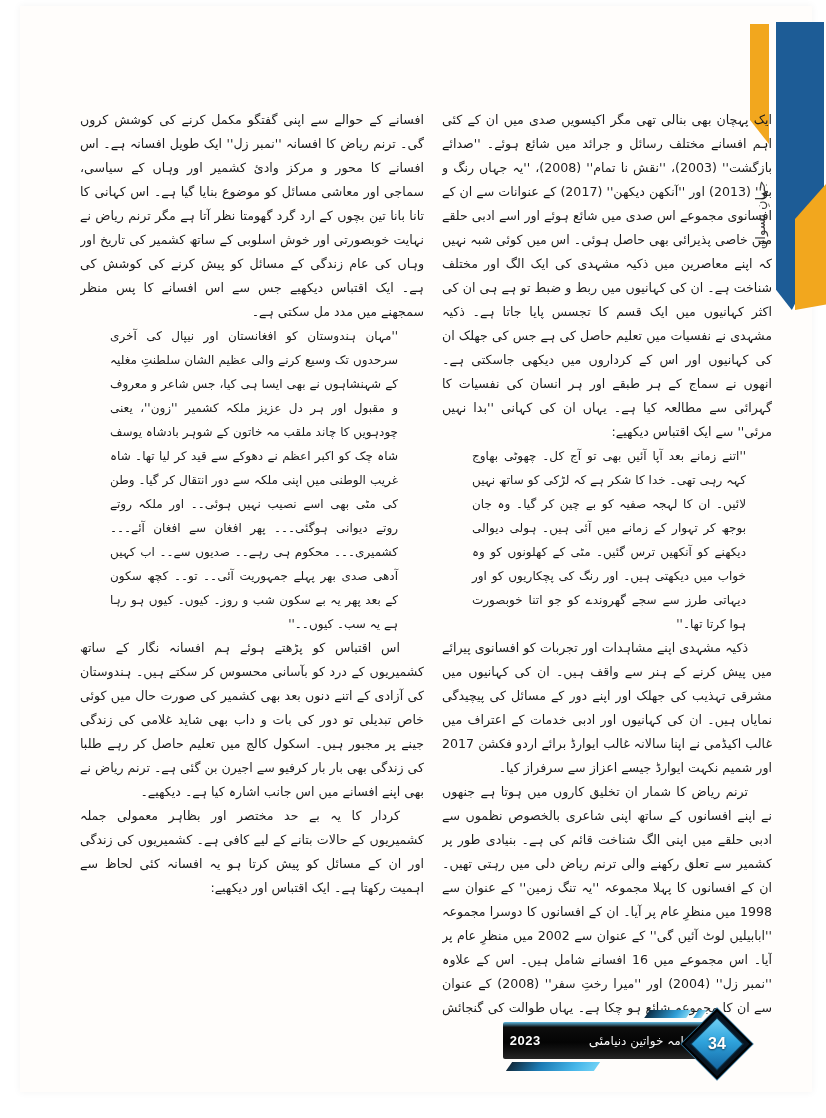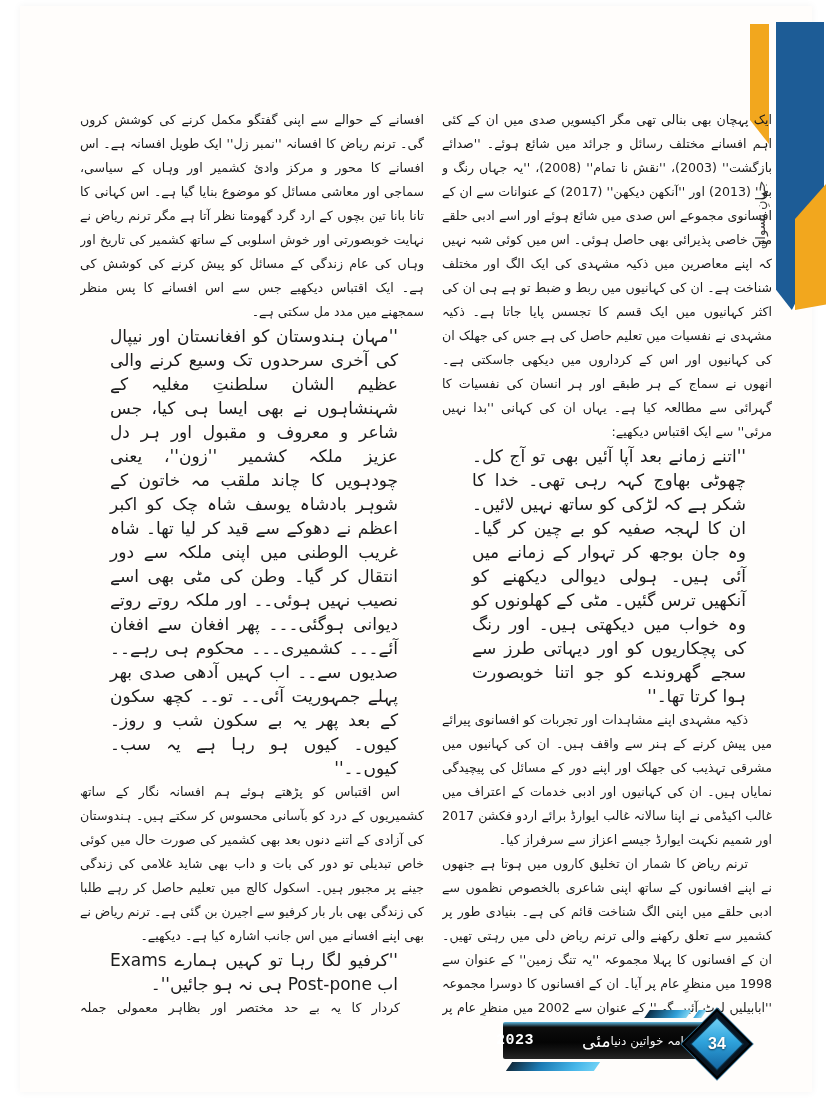--- a/index.html
+++ b/index.html
@@ -39,43 +39,43 @@
   }
   .col{direction:rtl;text-align:justify;overflow:hidden;}
   .col-right{width:330px;}
   .col-left{width:344px;}
   .para{
     margin:0;font-size:12.6px;line-height:24px;color:#1c1c1c;
     text-align:justify;text-justify:inter-word;
   }
   .para.body{text-indent:24px;}
   .para.body-flush{text-indent:0;}
-  .para.quote{margin:0 26px 0 30px;font-size:17px;}
+  .para.quote{margin:0 26px 0 30px;font-size:12px;}
   
   .stripe-top{
     position:absolute;left:627px;top:1004px;width:42px;height:8px;
     transform:skewX(-35deg);
     background:linear-gradient(90deg,#0c2c44,#2f9fd8 70%,#7fd4f2);
   }
   .stripe-top-frag{
     position:absolute;left:676px;top:1004px;width:8px;height:8px;
     transform:skewX(-35deg);
     background:linear-gradient(90deg,#2f9fd8,#9adef5);
   }
   .footer-bar{
     position:absolute;left:483px;top:1016px;width:216px;height:37px;
     background:linear-gradient(180deg,#5fb9e2 0%,#0d0d0d 14%,#040404 55%,#161616 82%,#262626 100%);
     border-radius:2px;
     display:flex;direction:rtl;align-items:center;justify-content:space-between;
     padding:0 14px 0 16px;box-sizing:border-box;
   }
   .footer-bar .magazine{font-size:12px;color:#f5f5f5;white-space:nowrap;}
-  .footer-bar .month{font-size:17px;color:#ffffff;white-space:nowrap;margin-left:48px;}
-  .footer-bar .year{font-size:15px;font-weight:bold;color:#ffffff;
-    font-family:Liberation Mono, monospace;letter-spacing:0.5px;}
+  .footer-bar .month{font-size:13px;color:#ffffff;white-space:nowrap;margin-left:48px;}
+  .footer-bar .year{font-size:13px;font-weight:bold;color:#ffffff;
+    font-family:Liberation Sans, sans-serif;letter-spacing:0.5px;}
   .chevron{
     position:absolute;left:668px;top:1020px;color:#ffffff;font-size:24px;
     font-weight:bold;line-height:28px;z-index:4;
     font-family:"DejaVu Sans",sans-serif;
   }
   .diamond{
     position:absolute;left:672px;top:1013px;width:46px;height:46px;
     transform:rotate(45deg);background:#081521;border:2px solid #000000;
     z-index:5;box-shadow:0 0 0 1px #2a6a8f;
   }
@@ -110,21 +110,20 @@
     <div class="col col-right">
         <p class="para body-flush">ایک پہچان بھی بنالی تھی مگر اکیسویں صدی میں ان کے کئی اہم افسانے مختلف رسائل و جرائد میں شائع ہوئے۔ ''صدائے بازگشت'' (2003)، ''نقش نا تمام'' (2008)، ''یہ جہاں رنگ و بو'' (2013) اور ''آنکھن دیکھن'' (2017) کے عنوانات سے ان کے افسانوی مجموعے اس صدی میں شائع ہوئے اور اسے ادبی حلقے میں خاصی پذیرائی بھی حاصل ہوئی۔ اس میں کوئی شبہ نہیں کہ اپنے معاصرین میں ذکیہ مشہدی کی ایک الگ اور مختلف شناخت ہے۔ ان کی کہانیوں میں ربط و ضبط تو ہے ہی ان کی اکثر کہانیوں میں ایک قسم کا تجسس پایا جاتا ہے۔ ذکیہ مشہدی نے نفسیات میں تعلیم حاصل کی ہے جس کی جھلک ان کی کہانیوں اور اس کے کرداروں میں دیکھی جاسکتی ہے۔ انھوں نے سماج کے ہر طبقے اور ہر انسان کی نفسیات کا گہرائی سے مطالعہ کیا ہے۔ یہاں ان کی کہانی ''بدا نہیں مرئی'' سے ایک اقتباس دیکھیے:</p>
         <p class="para quote">''اتنے زمانے بعد آپا آئیں بھی تو آج کل۔ چھوٹی بھاوج کہہ رہی تھی۔ خدا کا شکر ہے کہ لڑکی کو ساتھ نہیں لائیں۔ ان کا لہجہ صفیہ کو بے چین کر گیا۔ وہ جان بوجھ کر تہوار کے زمانے میں آئی ہیں۔ ہولی دیوالی دیکھنے کو آنکھیں ترس گئیں۔ مٹی کے کھلونوں کو وہ خواب میں دیکھتی ہیں۔ اور رنگ کی پچکاریوں کو اور دیہاتی طرز سے سجے گھروندے کو جو اتنا خوبصورت ہوا کرتا تھا۔''</p>
         <p class="para body">ذکیہ مشہدی اپنے مشاہدات اور تجربات کو افسانوی پیرائے میں پیش کرنے کے ہنر سے واقف ہیں۔ ان کی کہانیوں میں مشرقی تہذیب کی جھلک اور اپنے دور کے مسائل کی پیچیدگی نمایاں ہیں۔ ان کی کہانیوں اور ادبی خدمات کے اعتراف میں غالب اکیڈمی نے اپنا سالانہ غالب ایوارڈ برائے اردو فکشن 2017 اور شمیم نکہت ایوارڈ جیسے اعزاز سے سرفراز کیا۔</p>
         <p class="para body">ترنم ریاض کا شمار ان تخلیق کاروں میں ہوتا ہے جنھوں نے اپنے افسانوں کے ساتھ اپنی شاعری بالخصوص نظموں سے ادبی حلقے میں اپنی الگ شناخت قائم کی ہے۔ بنیادی طور پر کشمیر سے تعلق رکھنے والی ترنم ریاض دلی میں رہتی تھیں۔ ان کے افسانوں کا پہلا مجموعہ ''یہ تنگ زمین'' کے عنوان سے 1998 میں منظرِ عام پر آیا۔ ان کے افسانوں کا دوسرا مجموعہ ''ابابیلیں لوٹ آئیں گی'' کے عنوان سے 2002 میں منظرِ عام پر آیا۔ اس مجموعے میں 16 افسانے شامل ہیں۔ اس کے علاوہ ''نمبر زل'' (2004) اور ''میرا رختِ سفر'' (2008) کے عنوان سے ان کا مجموعہ شائع ہو چکا ہے۔ یہاں طوالت کی گنجائش نہیں اس لیے ترنم ریاض کے ایک</p>
       </div>
     <div class="col col-left">
         <p class="para body-flush">افسانے کے حوالے سے اپنی گفتگو مکمل کرنے کی کوشش کروں گی۔ ترنم ریاض کا افسانہ ''نمبر زل'' ایک طویل افسانہ ہے۔ اس افسانے کا محور و مرکز وادیٔ کشمیر اور وہاں کے سیاسی، سماجی اور معاشی مسائل کو موضوع بنایا گیا ہے۔ اس کہانی کا تانا بانا تین بچوں کے ارد گرد گھومتا نظر آتا ہے مگر ترنم ریاض نے نہایت خوبصورتی اور خوش اسلوبی کے ساتھ کشمیر کی تاریخ اور وہاں کی عام زندگی کے مسائل کو پیش کرنے کی کوشش کی ہے۔ ایک اقتباس دیکھیے جس سے اس افسانے کا پس منظر سمجھنے میں مدد مل سکتی ہے۔</p>
         <p class="para quote">''مہان ہندوستان کو افغانستان اور نیپال کی آخری سرحدوں تک وسیع کرنے والی عظیم الشان سلطنتِ مغلیہ کے شہنشاہوں نے بھی ایسا ہی کیا، جس شاعر و معروف و مقبول اور ہر دل عزیز ملکہ کشمیر ''زون''، یعنی چودہویں کا چاند ملقب مہ خاتون کے شوہر بادشاہ یوسف شاہ چک کو اکبر اعظم نے دھوکے سے قید کر لیا تھا۔ شاہ غریب الوطنی میں اپنی ملکہ سے دور انتقال کر گیا۔ وطن کی مٹی بھی اسے نصیب نہیں ہوئی۔۔ اور ملکہ روتے روتے دیوانی ہوگئی۔۔۔ پھر افغان سے افغان آئے۔۔۔ کشمیری۔۔۔ محکوم ہی رہے۔۔ صدیوں سے۔۔ اب کہیں آدھی صدی بھر پہلے جمہوریت آئی۔۔ تو۔۔ کچھ سکون کے بعد پھر یہ بے سکون شب و روز۔ کیوں۔ کیوں ہو رہا ہے یہ سب۔ کیوں۔۔''</p>
         <p class="para body">اس اقتباس کو پڑھتے ہوئے ہم افسانہ نگار کے ساتھ کشمیریوں کے درد کو بآسانی محسوس کر سکتے ہیں۔ ہندوستان کی آزادی کے اتنے دنوں بعد بھی کشمیر کی صورت حال میں کوئی خاص تبدیلی تو دور کی بات و داب بھی شاید غلامی کی زندگی جینے پر مجبور ہیں۔ اسکول کالج میں تعلیم حاصل کر رہے طلبا کی زندگی بھی بار بار کرفیو سے اجیرن بن گئی ہے۔ ترنم ریاض نے بھی اپنے افسانے میں اس جانب اشارہ کیا ہے۔ دیکھیے۔</p>
-        <p class="para quote">''کرفیو لگا رہا تو کہیں ہمارے Exams اب Post-pone ہی نہ ہو جائیں''۔</p>
         <p class="para body">کردار کا یہ بے حد مختصر اور بظاہر معمولی جملہ کشمیریوں کے حالات بتانے کے لیے کافی ہے۔ کشمیریوں کی زندگی اور ان کے مسائل کو پیش کرتا ہو یہ افسانہ کئی لحاظ سے اہمیت رکھتا ہے۔ ایک اقتباس اور دیکھیے:</p>
       </div>
   </div>
 
   <div class="stripe-top"></div>
   <div class="stripe-top-frag"></div>
 
   <div class="footer-bar">
     <span class="magazine">ماہنامہ خواتین دنیا</span>
     <span class="month">مئی</span>

